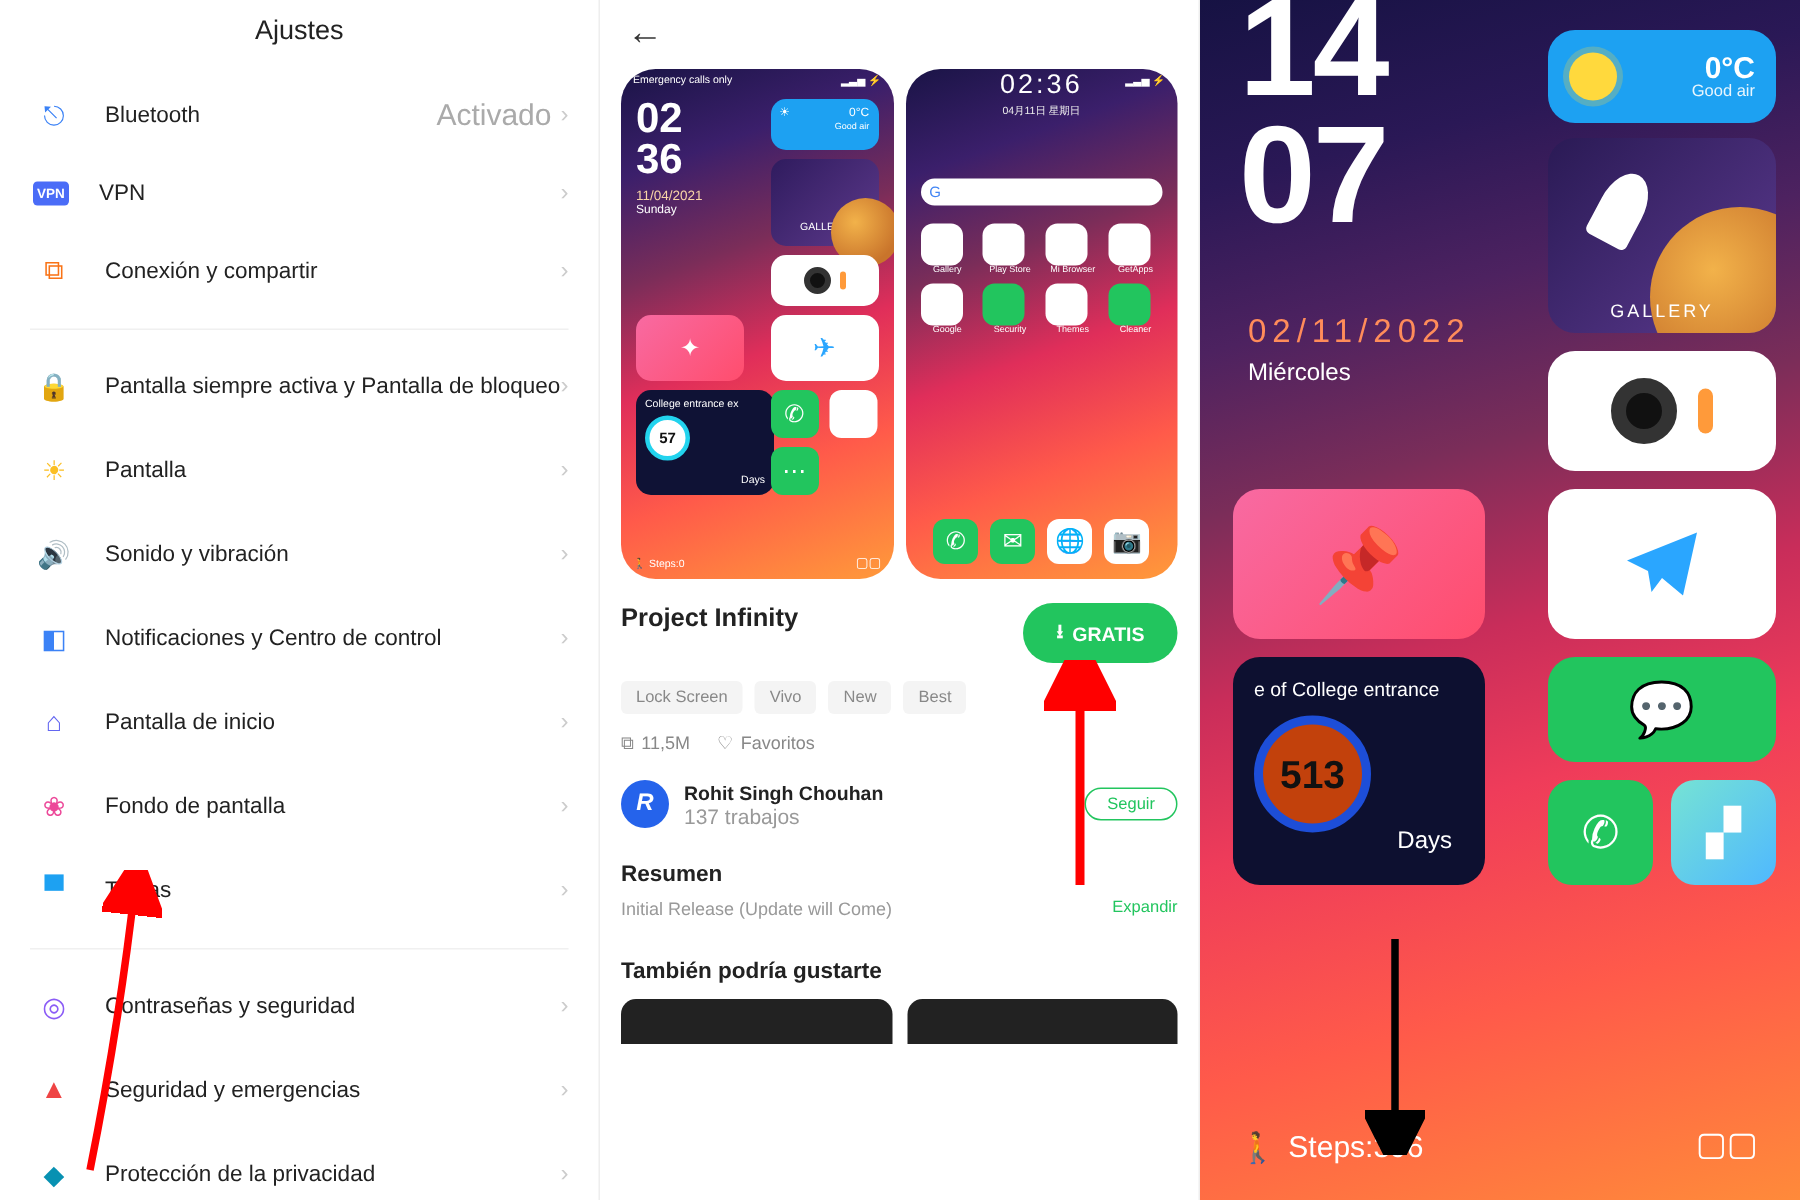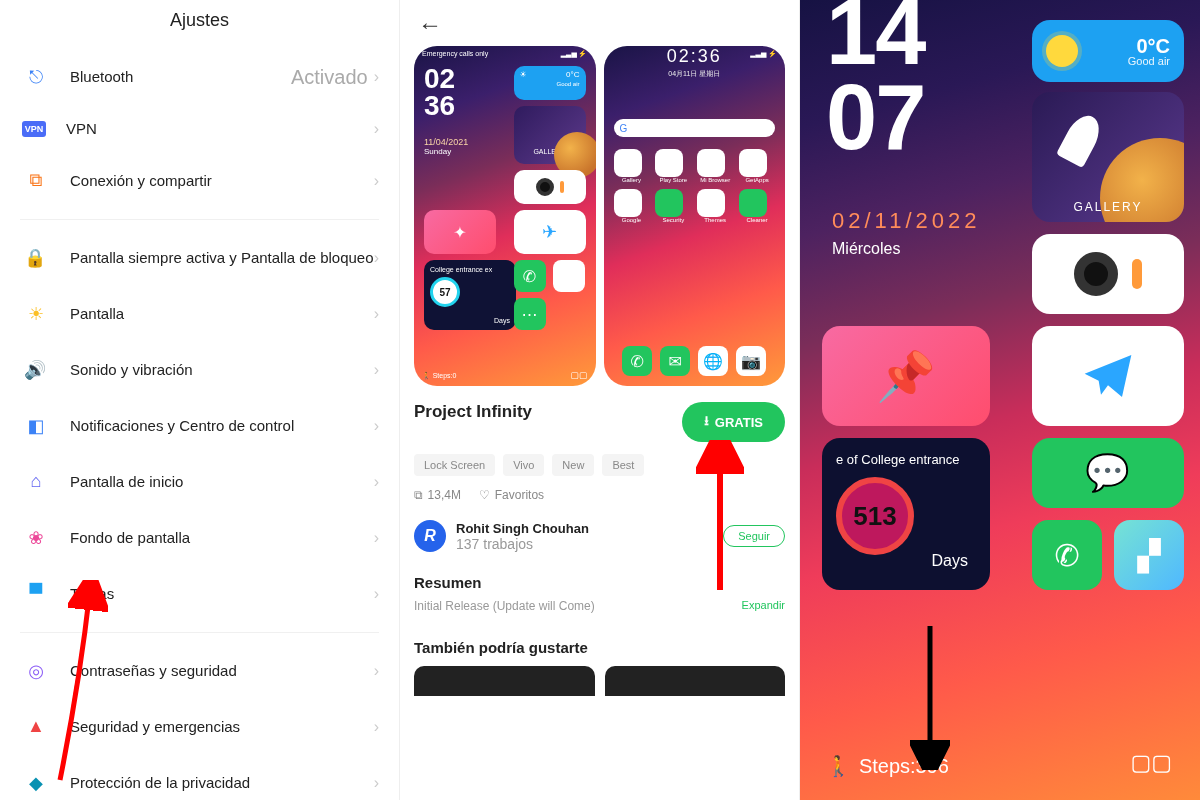--- a/index.html
+++ b/index.html
@@ -21,21 +21,21 @@
   .i-wall { color:#ec4899; } .i-theme { color:#1da1f2; } .i-pass { color:#8b5cf6; }
   .i-alert { color:#ef4444; } .i-priv { color:#0891b2; }
   
   .p2 { width:400px; border-right:1px solid #eee; padding:0 14px; }
   .p2-back { font-size:24px; color:#333; padding:8px 4px; cursor:pointer; }
   .previews { display:flex; gap:8px; margin-top:2px; }
   .preview { flex:1; height:340px; border-radius:23px; background:linear-gradient(160deg,#1a1446 0%,#3b1f6b 18%,#7a2d59 36%,#e02e5a 55%,#ff5a4a 75%,#ff9a3a 100%); position:relative; overflow:hidden; }
   .pv-status { position:absolute; top:4px; left:8px; right:8px; font-size:7px; color:#fff; display:flex; justify-content:space-between; }
   .pv-grid { position:absolute; top:20px; left:10px; right:10px; bottom:10px; }
   .pv-clock { color:#fff; font-size:28px; font-weight:800; line-height:0.95; }
-  .pv-date { color:#f9d5a7; font-size:9px; margin-top:18px; }
+  .pv-date { color:#f9d5a7; font-size:9px; margin-top:6px; }
   .pv-day { color:#fff; font-size:8px; }
   .pv-tile { background:#fff; border-radius:10px; position:absolute; }
   .pv-galaxy { background:linear-gradient(135deg,#2f1b5e,#5e3a8c); border-radius:10px; position:absolute; color:#fff; font-size:7px; text-align:center; }
   .pv-weather { background:#1da1f2; border-radius:10px; position:absolute; color:#fff; font-size:8px; text-align:right; padding:4px 6px; }
   .pv-college { background:#0f1235; border-radius:10px; position:absolute; color:#fff; font-size:7px; padding:6px; }
   .pv-ring { width:30px; height:30px; border-radius:50%; border:3px solid #22d3ee; display:flex; align-items:center; justify-content:center; background:#fff; color:#111; font-size:10px; font-weight:bold; margin-top:4px; }
   .pv-brush { background:linear-gradient(135deg,#f86aa2,#ff4d6d); border-radius:10px; position:absolute; display:flex; align-items:center; justify-content:center; color:#fff; }
   .pv-tg { position:absolute; background:#fff; border-radius:10px; display:flex; align-items:center; justify-content:center; color:#2aa6ff; font-size:18px; }
   .pv-steps { position:absolute; bottom:6px; left:8px; font-size:7px; color:#fff; }
   .pv-menu { position:absolute; bottom:6px; right:8px; font-size:9px; color:#fff; }
@@ -76,21 +76,21 @@
   .date3 { position:absolute; top:208px; left:32px; color:#ff8c5a; font-size:22px; letter-spacing:4px; font-weight:500; }
   .day3 { position:absolute; top:240px; left:32px; font-size:16px; }
   .camera3 { position:absolute; top:234px; right:16px; width:152px; height:80px; background:#fff; border-radius:18px; display:flex; align-items:center; justify-content:center; gap:14px; }
   .lens { width:44px; height:44px; border-radius:50%; background:#111; border:10px solid #333; }
   .pill { width:10px; height:30px; border-radius:6px; background:#ff9a3a; }
   .brush3 { position:absolute; top:326px; left:22px; width:168px; height:100px; background:linear-gradient(135deg,#f86aa2,#ff4d6d); border-radius:18px; display:flex; align-items:center; justify-content:center; font-size:48px; }
   .tg3 { position:absolute; top:326px; right:16px; width:152px; height:100px; background:#fff; border-radius:18px; display:flex; align-items:center; justify-content:center; }
   .tg3 svg { width:56px; height:56px; }
   .college3 { position:absolute; top:438px; left:22px; width:168px; height:152px; background:#0d1030; border-radius:18px; padding:14px; }
   .ctitle { font-size:13px; color:#fff; }
-  .ring3 { width:78px; height:78px; border-radius:50%; border:6px solid #ef4444; display:flex; align-items:center; justify-content:center; background:#be185d; color:#111; font-size:26px; font-weight:bold; margin-top:10px; }
+  .ring3 { width:78px; height:78px; border-radius:50%; border:6px solid #1d4ed8; display:flex; align-items:center; justify-content:center; background:#c2410c; color:#111; font-size:26px; font-weight:bold; margin-top:10px; }
   .cdays { position:absolute; right:22px; bottom:20px; font-size:16px; }
   .chat3 { position:absolute; top:438px; right:16px; width:152px; height:70px; background:#22c55e; border-radius:18px; display:flex; align-items:center; justify-content:center; font-size:36px; }
   .dock { position:absolute; top:520px; right:16px; display:flex; gap:12px; }
   .dock .app { width:70px; height:70px; border-radius:16px; background:#fff; display:flex; align-items:center; justify-content:center; font-size:30px; }
   .dock .phone { background:#22c55e; color:#fff; }
   .steps3 { position:absolute; bottom:22px; left:26px; font-size:20px; display:flex; align-items:center; gap:8px; }
   .grid3 { position:absolute; bottom:24px; right:28px; font-size:22px; }
   
   .arrow { position:absolute; pointer-events:none; }
   .arrow-red { stroke:#ff0000; fill:#ff0000; }
@@ -281,21 +281,21 @@
   </div>
   <div class="tags" id="tags">
       <span class="tag">Lock Screen</span>
       <span class="tag">Vivo</span>
       <span class="tag">New</span>
       <span class="tag">Best</span>
     </div>
   <div class="meta">
     <div class="meta-i">
         <span>⧉</span>
-        <span>13,4M</span>
+        <span>11,5M</span>
       </div>
     <div class="meta-i">
         <span>♡</span>
         <span>Favoritos</span>
       </div>
   </div>
   <div class="author">
     <div class="avatar">R</div>
     <div>
       <div class="aname">Rohit Singh Chouhan</div>

